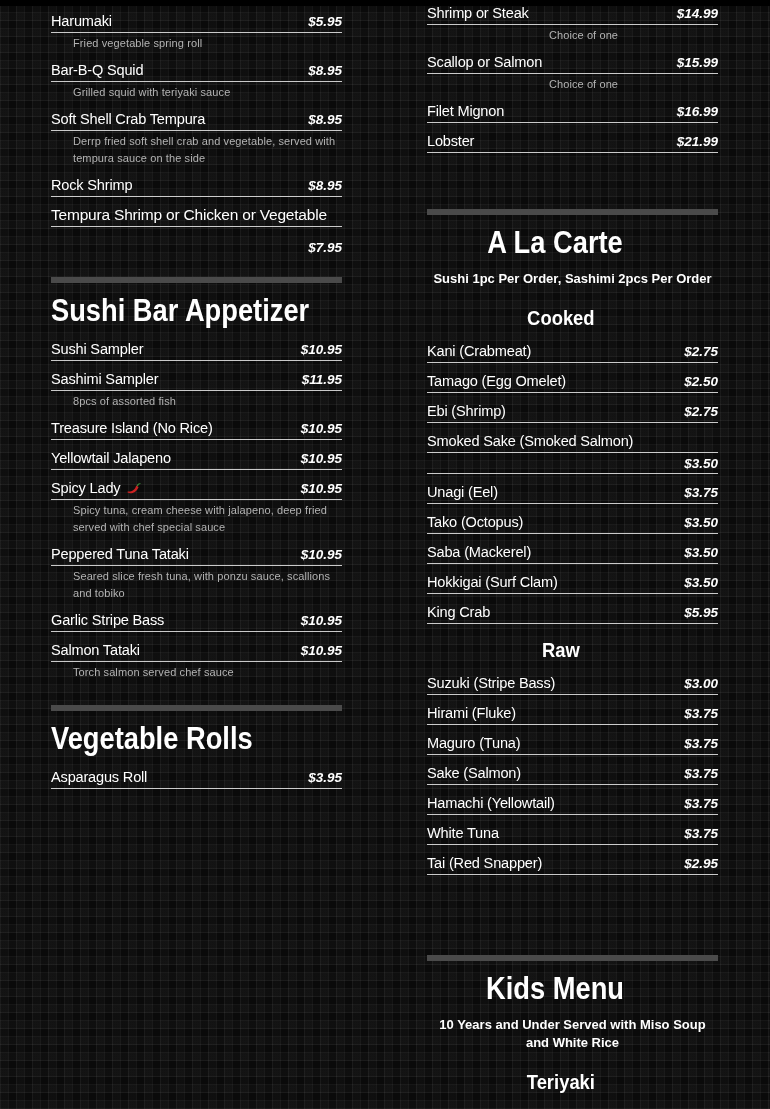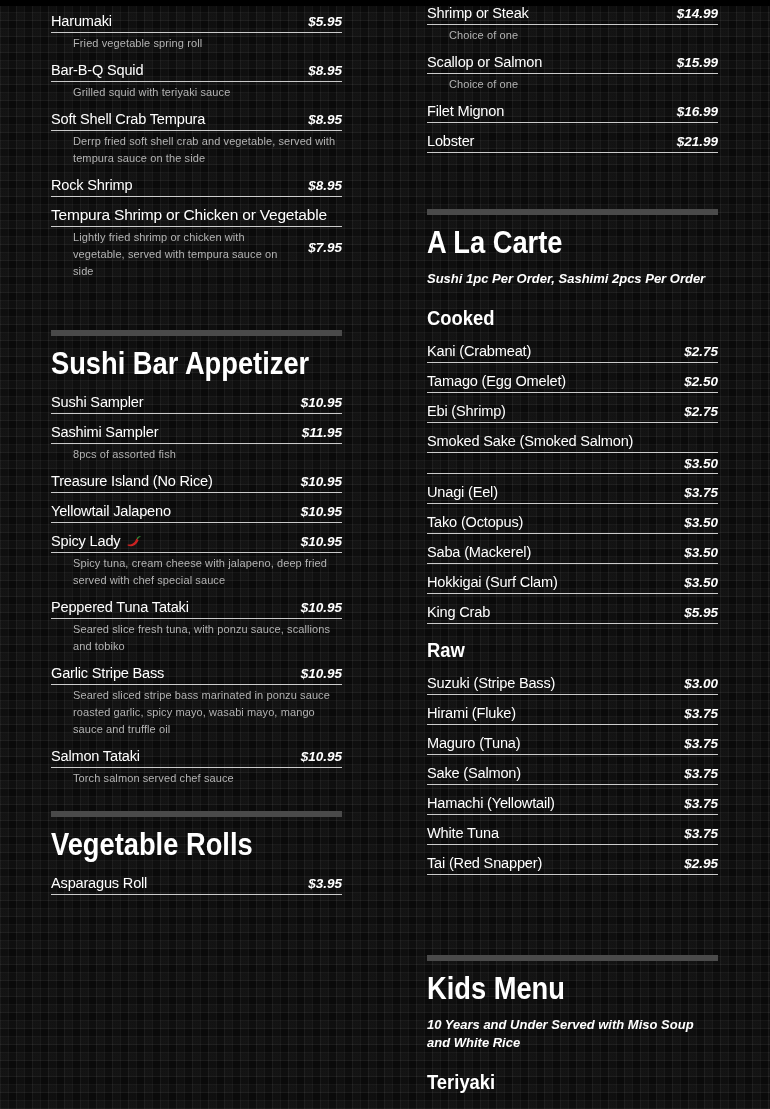--- a/index.html
+++ b/index.html
@@ -12,21 +12,21 @@
       repeating-linear-gradient(90deg, rgba(255,255,255,0.05) 0 1px, transparent 1px 8px),
       repeating-linear-gradient(0deg, rgba(255,255,255,0.05) 0 1px, transparent 1px 8px),
       repeating-linear-gradient(90deg, rgba(255,255,255,0.02) 0 8px, transparent 8px 16px),
       repeating-linear-gradient(0deg, rgba(255,255,255,0.02) 0 8px, transparent 8px 16px);
     font-family:"Liberation Sans", sans-serif;
     color:#ffffff;
   }
   .topstrip { position:absolute; top:0; left:0; width:770px; height:6px; background:#000; z-index:5; }
   .col { position:absolute; width:291px; }
   .col-left { left:51px; top:12px; }
-  .col-right { left:427px; top:4px; }
+  .col-right { left:427px; top:4px;text-align:center; }
 
   .item { margin-bottom:9px; position:relative; }
   .row {
     display:flex; justify-content:space-between; align-items:baseline;
     border-bottom:1px solid rgba(235,235,235,0.85);
     padding-bottom:2px;
   }
   .iname {
     font-size:15.5px; line-height:18px; letter-spacing:-0.2px;
     transform:scaleX(0.94); transform-origin:left center;
@@ -53,21 +53,21 @@
   .sec-sushi { margin-top:50px; }
   .sec-veg { margin-top:24px; }
   .sec-alacarte { margin-top:56px; }
   .sec-kids { margin-top:80px; }
   .bar { height:6px; background:#4a4a4a; margin-bottom:11px; }
   .stitle {
     font-size:31px; font-weight:bold; line-height:34px;
     transform:scaleX(0.88); transform-origin:left center;
     margin-bottom:10px; white-space:nowrap;
   }
-  .note { font-size:13px; font-style:italic; font-weight:bold; line-height:18px; color:#fff; margin-top:2px; }
+  .note { font-size:13px; font-weight:bold; line-height:18px; color:#fff; margin-top:2px; }
   .sub {
     font-size:20px; font-weight:bold; line-height:24px;
     transform:scaleX(0.92); transform-origin:left center;
     margin:18px 0 12px;
   }
   .sub-tight { margin-top:14px; }
   .chili { vertical-align:-2px; margin-left:6px; }
 </style>
 </head>
 <body>
@@ -106,21 +106,20 @@
         <span class="iname">Rock Shrimp</span>
         <span class="iprice">$8.95</span>
       </div>
     </div>
 
     <div class="item pabs">
       <div class="row">
         <span class="iname">Tempura Shrimp or Chicken or Vegetable</span>
       </div>
       <span class="iprice">$7.95</span>
-      <div class="idesc">Lightly fried shrimp or chicken with vegetable, served with tempura sauce on side</div>
     </div>
 
     <div class="sec sec-sushi">
       <div class="bar"></div>
       <h2 class="stitle">Sushi Bar Appetizer</h2>
     </div>
 
     <div class="item">
       <div class="row">
         <span class="iname">Sushi Sampler</span>
@@ -167,21 +166,20 @@
         <span class="iprice">$10.95</span>
       </div>
       <div class="idesc">Seared slice fresh tuna, with ponzu sauce, scallions and tobiko</div>
     </div>
 
     <div class="item">
       <div class="row">
         <span class="iname">Garlic Stripe Bass</span>
         <span class="iprice">$10.95</span>
       </div>
-      <div class="idesc">Seared sliced stripe bass marinated in ponzu sauce roasted garlic, spicy mayo, wasabi mayo, mango sauce and truffle oil</div>
     </div>
 
     <div class="item">
       <div class="row">
         <span class="iname">Salmon Tataki</span>
         <span class="iprice">$10.95</span>
       </div>
       <div class="idesc">Torch salmon served chef sauce</div>
     </div>
 

